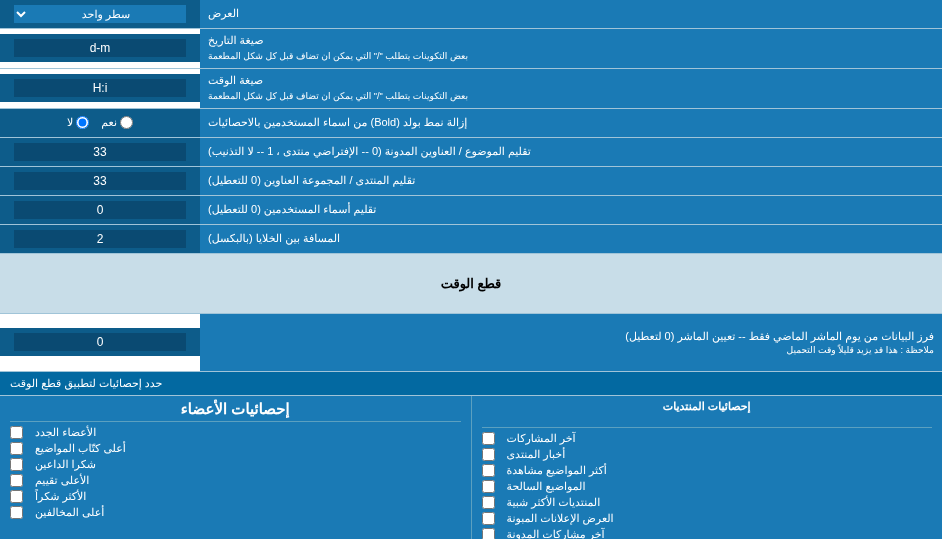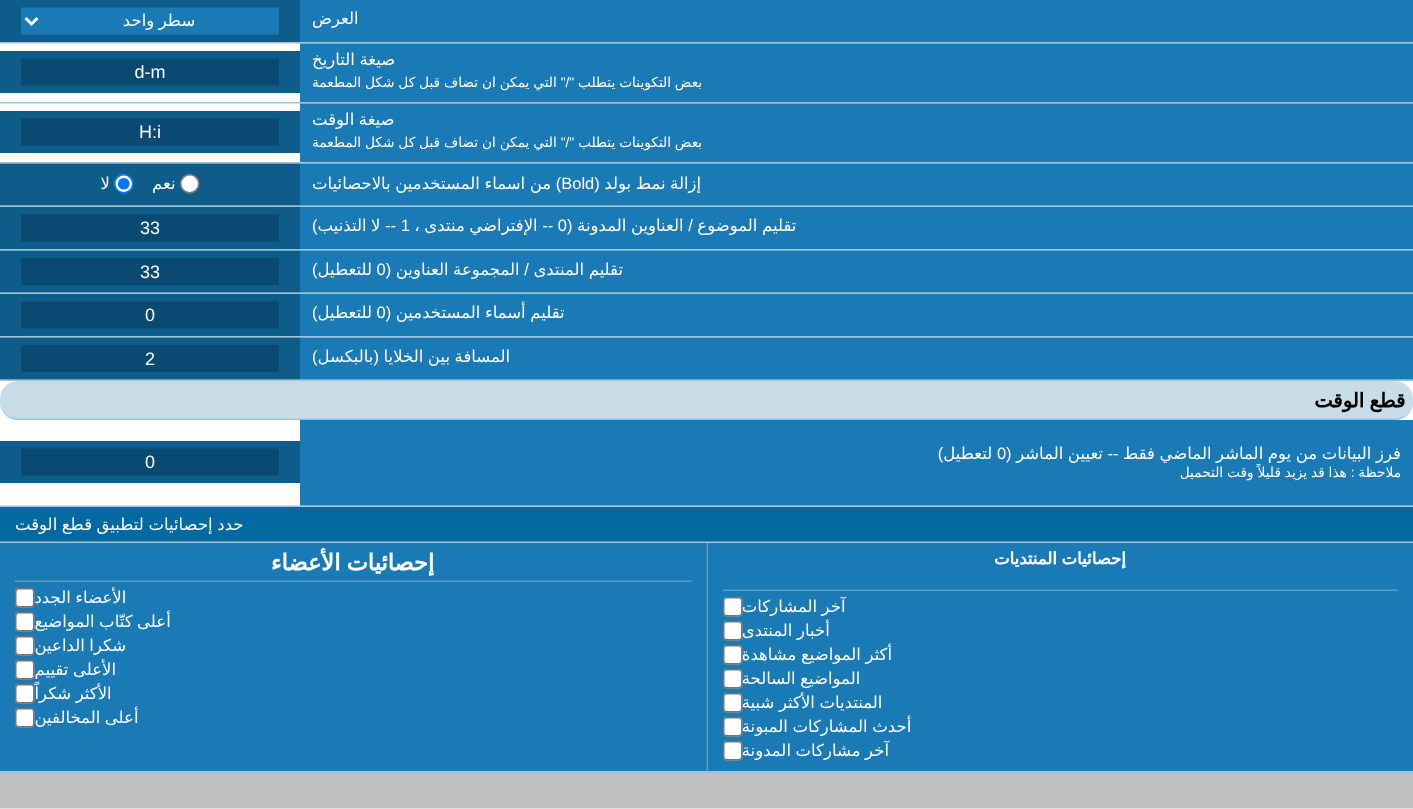--- a/index.html
+++ b/index.html
@@ -50,24 +50,23 @@
       font-size: 12px;
       width: 90%;
       padding: 2px 4px;
       outline: none;
     }
     .section-header {
       background: #c8dde8;
       color: #000;
       font-weight: bold;
       font-size: 13px;
-      text-align: right;
-      padding: 5px;
+      text-align: center;
+      padding: 22px;
       border-bottom: 1px solid #a0c4d8;
-      border-radius: 12px;
     }
     .radio-row {
       display: flex;
       border-bottom: 1px solid #a0c4d8;
       min-height: 28px;
       align-items: center;
     }
     .radio-label {
       background: #1a7ab5;
       color: #fff;
@@ -112,21 +111,21 @@
       color: #fff;
       border: none;
       font-size: 11px;
       padding: 2px 6px;
       width: 90%;
       text-align: center;
     }
     .checkbox-item {
       display: flex;
       align-items: center;
-      gap: 0;
+      gap: 12px;
       color: #fff;
       font-size: 11px;
       margin-bottom: 3px;
       justify-content: flex-end;
     }
     .checkbox-item input[type="checkbox"] {
       cursor: pointer;
     }
     .time-cut-label {
       background: #1a7ab5;
@@ -272,21 +271,21 @@
       </div>
       <div class="checkbox-item">
         <span>المواضيع السالحة</span>
         <input type="checkbox" style="">
       </div>
       <div class="checkbox-item">
         <span>المنتديات الأكثر شبية</span>
         <input type="checkbox" style="">
       </div>
       <div class="checkbox-item">
-        <span>أحدث المشاركات المبونة</span>
+        <span>العرض الإعلانات المبونة</span>
         <input type="checkbox" style="">
       </div>
       <div class="checkbox-item">
         <span>آخر مشاركات المدونة</span>
         <input type="checkbox" style="">
       </div>
     </div>
 
     <div style="flex:1; padding:4px 10px;">
       <div style="color:#fff; font-weight:bold; font-size:15px; text-align:center; margin-bottom:4px; border-bottom:1px solid #5ba0c0; padding-bottom:3px;">

